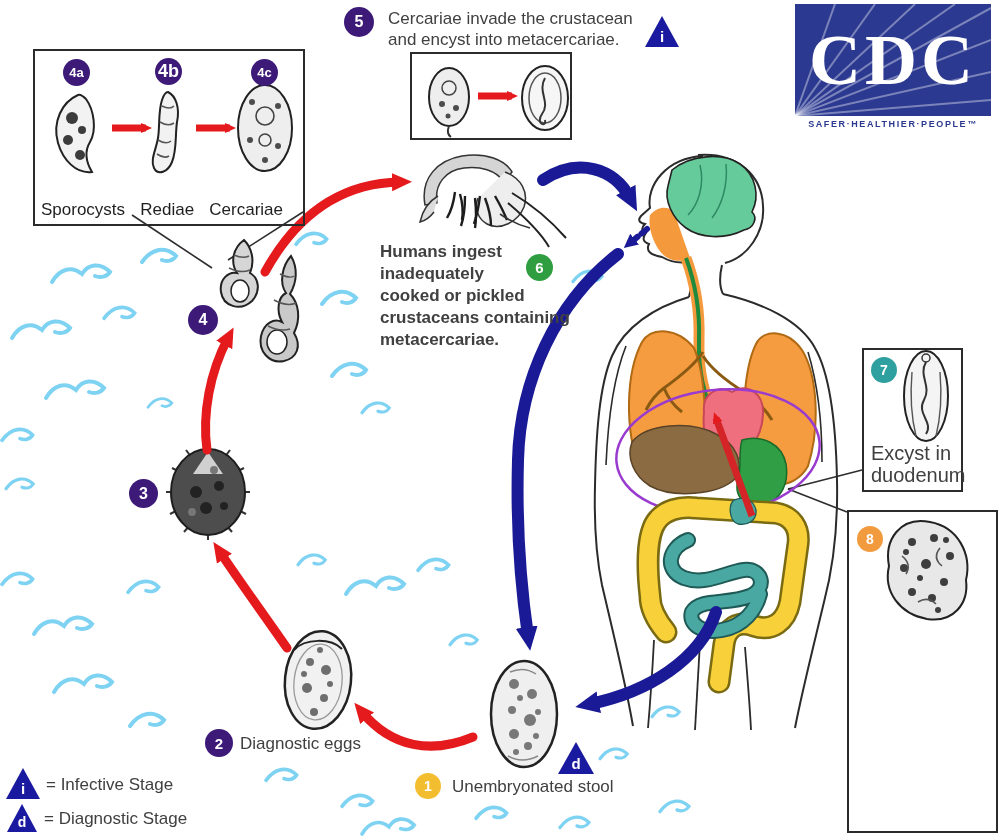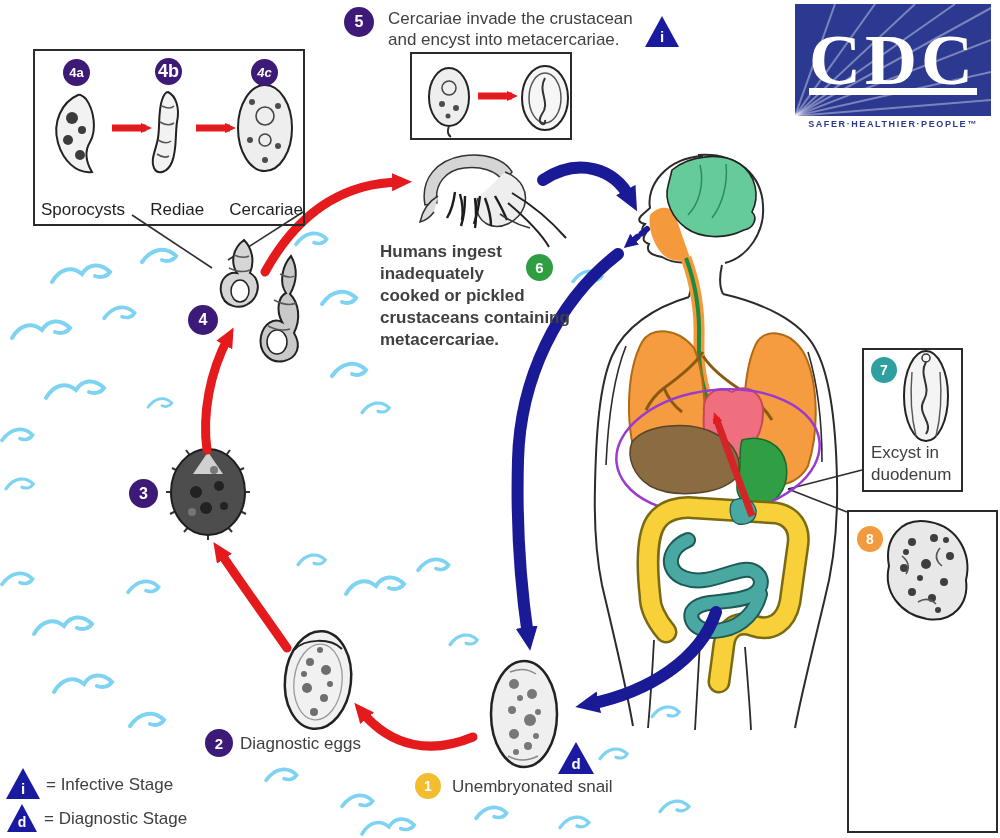--- a/index.html
+++ b/index.html
@@ -290,24 +290,24 @@
   </g>
 </svg>
 
 <div class="abs ov box" style="left:33px;top:38px;width:272px;height:177px;margin-top:11px;">
   <div class="abs circle c-purple" style="left:28px;top:8px;width:27px;height:27px;font-size:13px;">
         <span>4a</span>
       </div>
   <div class="abs circle c-purple" style="left:120px;top:7px;width:27px;height:27px;font-size:18px;">
         <span>4b</span>
       </div>
-  <div class="abs circle c-purple" style="left:216px;top:8px;width:27px;height:27px;font-size:13px;font-style:italic;">
+  <div class="abs circle c-purple" style="left:216px;top:8px;width:27px;height:27px;font-size:13px;">
         <span>4c</span>
       </div>
-  <div class="abs stage-lbls" style="left:6px;right:0;bottom:4px;">
+  <div class="abs stage-lbls" style="left:6px;right:20px;bottom:4px;">
     <span>Sporocysts</span>
     <span>Rediae</span>
     <span>Cercariae</span>
   </div>
 </div>
 
 <div class="abs ov circle c-purple" style="left:344px;top:7px;width:30px;height:30px;font-size:16px;">
       <span>5</span>
     </div>
 <div class="abs ov lbl ml" style="left:388px;top:8px;">Cercariae invade the crustacean
@@ -323,38 +323,38 @@
       <line x1="0" y1="112" x2="40" y2="0"></line>
           <line x1="0" y1="112" x2="80" y2="0"></line>
       <line x1="0" y1="112" x2="120" y2="0"></line>
           <line x1="0" y1="112" x2="160" y2="0"></line>
       <line x1="0" y1="112" x2="196" y2="4"></line>
           <line x1="0" y1="112" x2="196" y2="36"></line>
       <line x1="0" y1="112" x2="196" y2="68"></line>
           <line x1="0" y1="112" x2="196" y2="96"></line>
     </g>
   </svg>
-  <span style="position:relative;text-decoration:underline;">CDC</span>
+  <span style="position:relative;">CDC</span>
 </div>
 <div class="abs ov cdc-tag" style="left:791px;top:119px;width:204px;">SAFER·HEALTHIER·PEOPLE™</div>
 
 <div class="abs ov circle c-green" style="left:526px;top:254px;width:27px;height:27px;font-size:15px;">
       <span>6</span>
     </div>
 <div class="abs ov lbl ml" style="left:380px;top:241px;line-height:22px;font-weight:bold;">Humans ingest
 inadequately
 cooked or pickled
 crustaceans containing
 metacercariae.</div>
 
 <div class="abs ov box" style="left:862px;top:348px;width:101px;height:144px;">
   <div class="abs circle c-teal" style="left:7px;top:7px;width:26px;height:26px;font-size:14px;">
         <span>7</span>
       </div>
-  <div class="abs lbl ml" style="left:7px;top:92px;line-height:22px;font-size:17px;">Excyst in
+  <div class="abs lbl ml" style="left:7px;top:92px;line-height:22px;font-size:20px;">Excyst in
 duodenum</div>
 </div>
 
 <div class="abs ov box" style="left:847px;top:510px;width:151px;height:323px;">
   <div class="abs circle c-orange" style="left:8px;top:14px;width:26px;height:26px;font-size:14px;">
         <span>8</span>
       </div>
 </div>
 
 <div class="abs ov circle c-purple" style="left:129px;top:479px;width:29px;height:29px;font-size:16px;">
@@ -366,21 +366,21 @@
     </div>
 
 <div class="abs ov circle c-purple" style="left:205px;top:729px;width:28px;height:28px;font-size:15px;">
       <span>2</span>
     </div>
 <div class="abs ov lbl" style="left:240px;top:733px;">Diagnostic eggs</div>
 
 <div class="abs ov circle c-yellow" style="left:415px;top:773px;width:26px;height:26px;font-size:14px;">
       <span>1</span>
     </div>
-<div class="abs ov lbl" style="left:452px;top:776px;">Unembryonated snail</div>
+<div class="abs ov lbl" style="left:452px;top:776px;">Unembryonated stool</div>
 <div class="abs ov tri" style="left:558px;top:742px;width:36px;height:32px;font-size:15px;">
       <span>d</span>
     </div>
 
 <div class="abs ov tri" style="left:6px;top:768px;width:34px;height:31px;font-size:15px;">
       <span>i</span>
     </div>
 <div class="abs ov lbl" style="left:46px;top:774px;">= Infective Stage</div>
 <div class="abs ov tri" style="left:7px;top:804px;width:30px;height:28px;font-size:14px;">
       <span>d</span>

